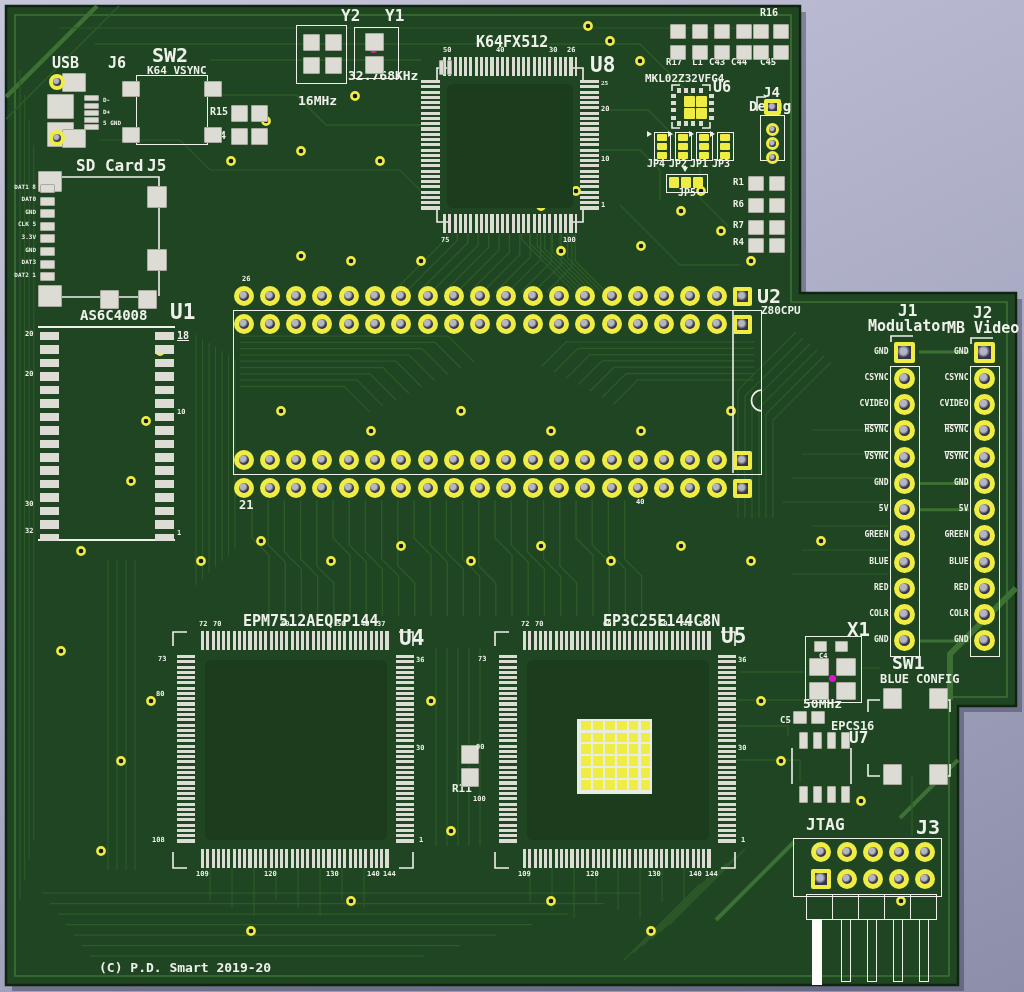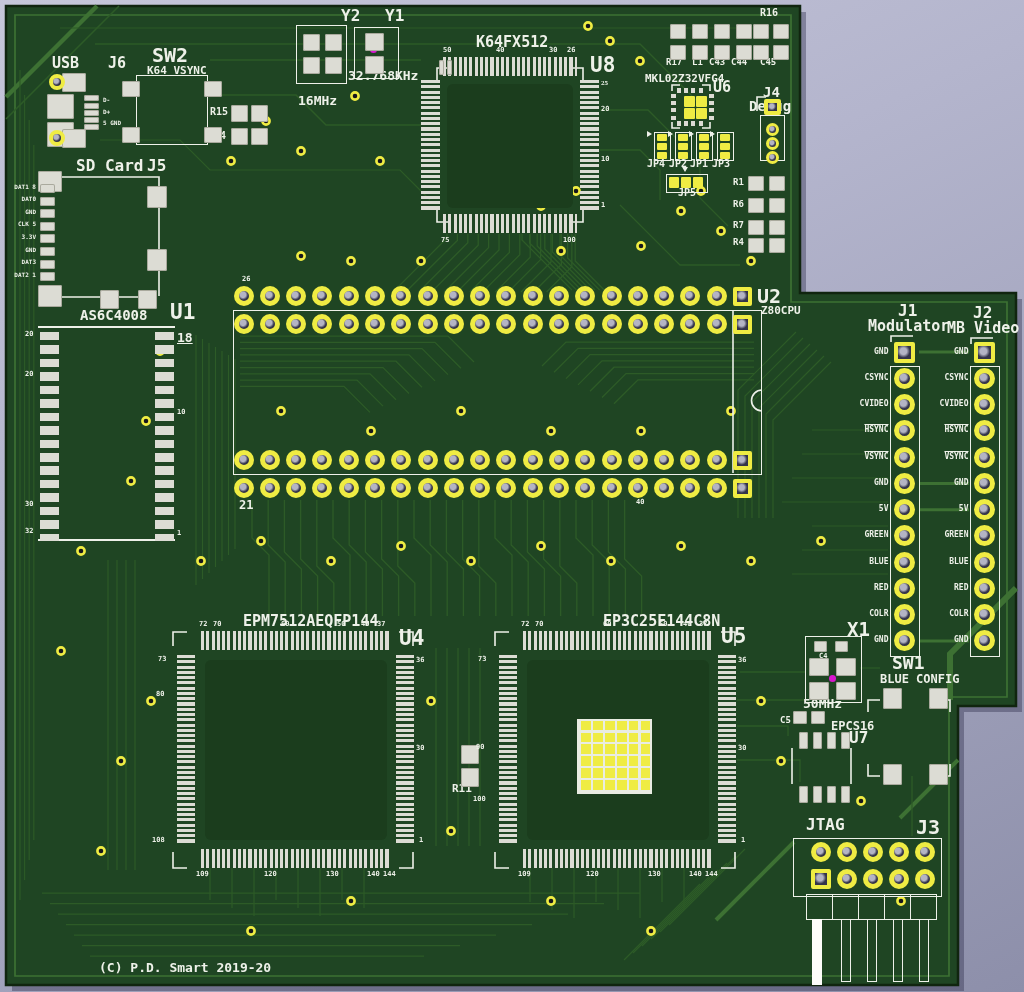--- a/index.html
+++ b/index.html
@@ -713,20 +713,20 @@
       <div class="t" style="left: 741px; top: 837px; font-size: 7px;">1</div>
       <div class="t" style="left: 518px; top: 871px; font-size: 7px;">109</div>
       <div class="t" style="left: 586px; top: 871px; font-size: 7px;">120</div>
       <div class="t" style="left: 648px; top: 871px; font-size: 7px;">130</div>
       <div class="t" style="left: 689px; top: 871px; font-size: 7px;">140</div>
       <div class="t" style="left: 705px; top: 871px; font-size: 7px;">144</div>
       <div class="t" style="left: 25px; top: 331px; font-size: 7px;">20</div>
       <div class="t" style="left: 25px; top: 371px; font-size: 7px;">20</div>
       <div class="t" style="left: 25px; top: 501px; font-size: 7px;">30</div>
       <div class="t" style="left: 25px; top: 528px; font-size: 7px;">32</div>
-      <div class="t" style="left: 177px; top: 331px; font-size: 13px; text-decoration: underline;">18</div>
+      <div class="t" style="left: 177px; top: 331px; font-size: 10px; text-decoration: underline;">18</div>
       <div class="t" style="left: 177px; top: 409px; font-size: 7px;">10</div>
       <div class="t" style="left: 177px; top: 530px; font-size: 7px;">1</div>
       <div class="t" style="left: 242px; top: 276px; font-size: 7px;">26</div>
       <div class="t" style="left: 239px; top: 499px; font-size: 12px;">21</div>
       <div class="t" style="left: 636px; top: 499px; font-size: 7px;">40</div>
     </div>
 </div>
 
 </body></html>

